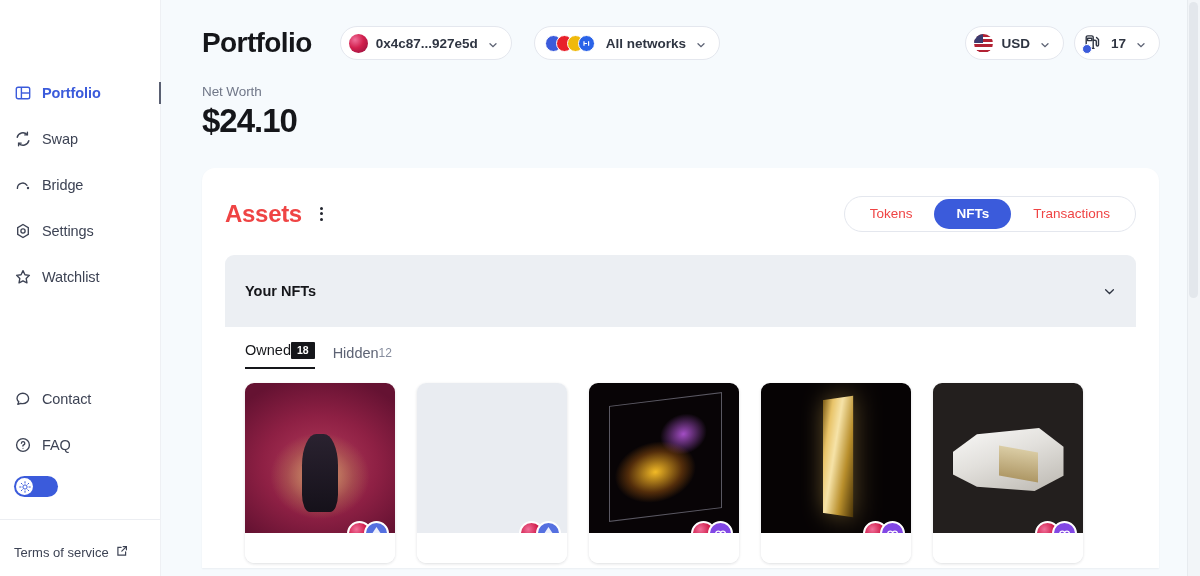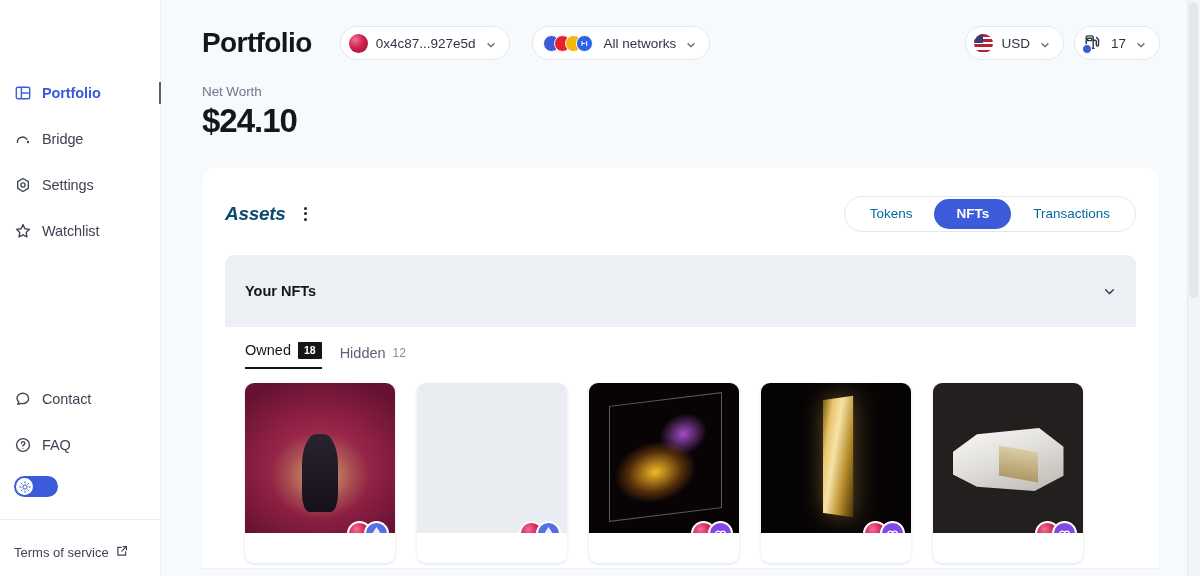--- a/index.html
+++ b/index.html
@@ -65,21 +65,21 @@
   }
   .page-title {
     font-size: 28px; font-weight: bold; color: #15161a;
     letter-spacing: -0.6px; line-height: 1;
   }
   .pill {
     display: inline-flex; align-items: center; gap: 8px;
     height: 34px; padding: 0 13px 0 8px;
     border: 1px solid #e4e7ee; border-radius: 17px;
     background: #ffffff; cursor: pointer;
-    font-size: 13.5px; color: #2f3542; white-space: nowrap;
+    font-size: 13.5px; color: #2f3542; white-space: nowrap; font-weight: bold;
   }
   .pill.addr { margin-left: 28px; }
   .pill.networks { margin-left: 22px; padding-left: 10px; text-align: center; }
   .chev { width: 10px; height: 10px; flex: 0 0 10px; margin-left: 2px; }
   .avatar-dot {
     width: 19px; height: 19px; border-radius: 50%;
     background: radial-gradient(circle at 32% 30%, #f0709a 0%, #d2204e 45%, #8d0f3c 100%);
     flex: 0 0 19px;
   }
   .net-stack { display: flex; align-items: center; flex: 0 0 auto; }
@@ -119,47 +119,47 @@
     margin: 29px 41px 0 41px; background: #ffffff;
     border-radius: 13px 13px 0 0;
     box-shadow: 0 1px 2px rgba(22,28,45,.05);
     min-height: 400px;
   }
   .assets-head {
     display: flex; align-items: center;
     padding: 26px 23px 0 23px; height: 66px;
   }
   .assets-title {
-    font-size: 19px; font-weight: bold; color: #0c4a6e; letter-spacing: -0.3px; font-style: italic;
+    font-size: 24px; font-weight: bold; color: #ef4444; letter-spacing: -0.3px;
   }
   .kebab { margin-left: 14px; display: flex; flex-direction: column; gap: 2.5px; cursor: pointer; padding: 4px; }
   .kebab i { width: 3px; height: 3px; border-radius: 50%; background: #22252e; display: block; }
   .segmented {
     margin-left: auto; display: flex; align-items: center;
     border: 1px solid #e4e7ee; border-radius: 19px; background: #ffffff;
     height: 36px; padding: 3px;
   }
   .seg {
     padding: 0 22px; height: 30px; line-height: 30px; border-radius: 15px;
-    font-size: 13.5px; color: #0369a1; cursor: pointer; white-space: nowrap;
+    font-size: 13.5px; color: #ef4444; cursor: pointer; white-space: nowrap;
   }
   .seg.active { background: #3b5bdb; color: #ffffff; font-weight: bold; }
 
   .nft-panel { margin: 21px 23px 0 23px; }
   .nft-bar {
     background: #eceff3; border-radius: 9px 9px 0 0;
     height: 72px; display: flex; align-items: center;
     padding: 0 20px; cursor: pointer;
   }
   .nft-bar-title { font-size: 14.5px; font-weight: bold; color: #15161a; }
   .nft-bar .chev { margin-left: auto; width: 13px; height: 13px; flex: 0 0 13px; }
 
   .nft-body { background: #ffffff; padding: 0 20px; }
   .tabs { display: flex; align-items: flex-end; gap: 18px; padding-top: 16px; height: 42px; }
-  .tab { display: flex; align-items: center; gap: 7px; cursor: pointer; padding-bottom: 8px; }
+  .tab { display: flex; align-items: center; cursor: pointer; padding-bottom: 8px; }
   .tab .lbl { font-size: 14.5px; color: #15161a; }
   .tab.inactive .lbl { color: #5d6374; }
   .tab.active { border-bottom: 2px solid #15161a; }
   .badge-dark {
     background: #15161a; color: #ffffff; font-size: 10.5px; font-weight: bold;
     border-radius: 1px; padding: 2px 6px; min-width: 18px; text-align: center;
     line-height: 1.2;
   }
   .badge-gray { color: #868d9e; font-size: 12px; }
 
@@ -259,20 +259,31 @@
         <span class="ico">
           <svg width="16" height="16" viewBox="0 0 16 16" fill="none" stroke="#3b5bdb" stroke-width="1.4">
             <rect x="1.3" y="2.2" width="13.4" height="11.6" rx="1.8"></rect>
             <line x1="6.4" y1="2.2" x2="6.4" y2="13.8"></line>
             <line x1="6.4" y1="8" x2="14.7" y2="8"></line>
           </svg>
         </span>
         <span>Portfolio</span>
       </div>
 
+      <div class="nav-item">
+        <span class="ico">
+          <svg width="16" height="16" viewBox="0 0 16 16" fill="none" stroke="#3d4354" stroke-width="1.4" stroke-linecap="round">
+            <path d="M2.2 6.2a5.9 5.9 0 0 1 9.9-2.6"></path>
+            <path d="M13.8 9.8a5.9 5.9 0 0 1-9.9 2.6"></path>
+            <path d="M12.4 1.3v2.6h-2.6"></path>
+            <path d="M3.6 14.7v-2.6h2.6"></path>
+          </svg>
+        </span>
+        <span>Swap</span>
+      </div>
 
       <div class="nav-item">
         <span class="ico">
           <svg width="16" height="16" viewBox="0 0 16 16" fill="none" stroke="#3d4354" stroke-width="1.4" stroke-linecap="round">
             <path d="M2.4 11.4a5.3 5.3 0 0 1 9.6-3.1"></path>
             <circle cx="13" cy="11" r="1.2" fill="#3d4354" stroke="none"></circle>
           </svg>
         </span>
         <span>Bridge</span>
       </div>

